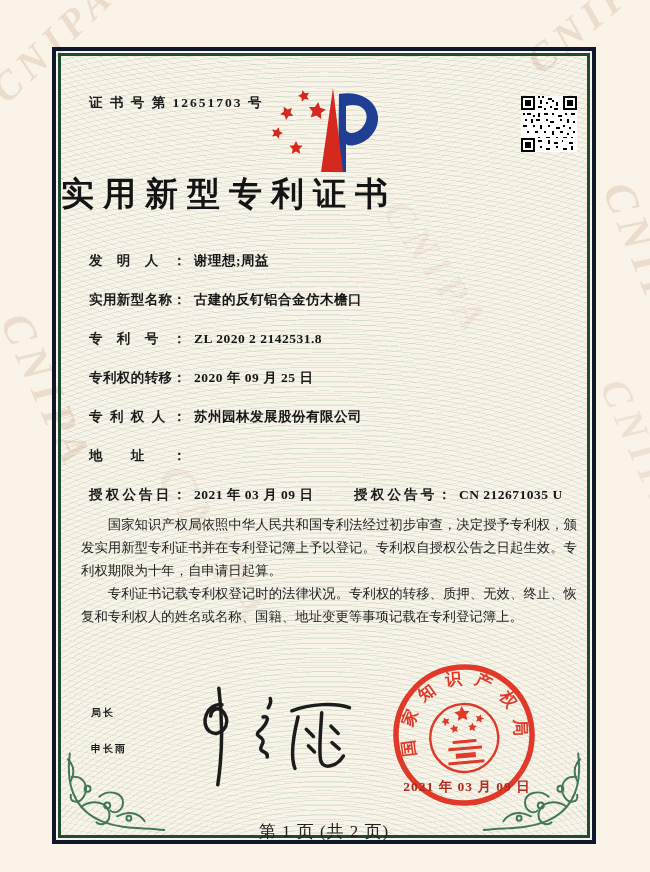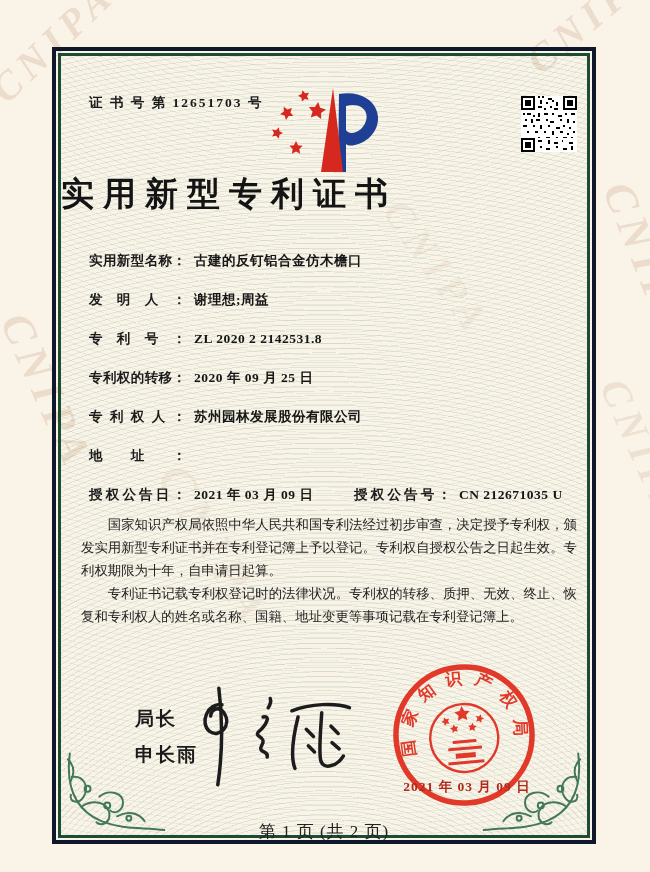--- a/index.html
+++ b/index.html
@@ -64,22 +64,22 @@
   
   .paras {
     position:absolute; left:20px; top:457px; width:496px; z-index:3;
     font-size:13.4px; line-height:23px; color:#1f1f1f; 
     text-align:justify;
   }
   .paras p { text-indent:2em; }
   
   .director {
     position:absolute; left:30px; z-index:3;
-    font-family:"Liberation Sans", sans-serif; font-weight:600; font-size:19px;
-    color:#1b1b1b; letter-spacing:2px;margin-left:44px;
+    font-family:"Liberation Sans", sans-serif; font-weight:600; font-size:10px;
+    color:#1b1b1b; letter-spacing:2px;
   }
   .director.t { top:650px; }
   .director.n { top:686px; }
   .sig { position:absolute; left:130px; top:626px; width:175px; height:108px; z-index:3; }
   
   .seal { position:absolute; left:328px; top:604px; width:150px; height:150px; z-index:4; transform:rotate(-5deg); }
   .seal-text { font-size:16.5px; font-weight:700; letter-spacing:11px; }
   .seal-date {
     position:absolute; left:318px; top:722px; width:176px; text-align:center; z-index:5;
     font-size:13.5px; font-weight:600; color:#b02a1c; letter-spacing:1px;
@@ -162,26 +162,26 @@
             <rect x="1" y="23" width="5" height="5" fill="#fff"></rect>
             <rect x="2" y="24" width="3" height="3"></rect>
           <path d="M9,0h1v1h-1z M11,0h1v1h-1z M14,1h2v1h-2z M10,2h1v2h-1z M13,3h1v1h-1z M16,2h1v1h-1z M18,3h1v2h-1z M9,5h2v1h-2z M15,5h1v1h-1z M12,6h1v1h-1z M17,6h2v1h-2z M1,9h1v1h-1z M3,9h2v1h-2z M6,10h1v1h-1z M9,9h1v2h-1z M12,9h2v1h-2z M16,9h1v1h-1z M19,10h2v1h-2z M23,9h1v1h-1z M26,9h2v1h-2z M2,12h1v1h-1z M5,12h1v2h-1z M8,12h2v1h-2z M13,12h1v1h-1z M15,13h2v1h-2z M20,12h1v1h-1z M24,12h1v2h-1z M27,13h1v1h-1z M1,15h2v1h-2z M6,15h1v1h-1z M10,15h1v2h-1z M14,15h1v1h-1z M18,16h2v1h-2z M22,15h1v1h-1z M25,16h1v1h-1z M3,18h1v1h-1z M7,18h2v1h-2z M12,18h1v1h-1z M16,18h1v2h-1z M20,18h2v1h-2z M24,19h1v1h-1z M27,18h1v1h-1z M9,21h1v1h-1z M13,21h2v1h-2z M18,21h1v1h-1z M22,21h2v1h-2z M26,21h1v1h-1z M9,23h2v1h-2z M14,23h1v2h-1z M17,24h2v1h-2z M21,23h1v1h-1z M25,24h2v1h-2z M10,26h1v1h-1z M13,27h2v1h-2z M18,26h1v1h-1z M22,27h2v1h-2z M26,26h1v2h-1z"></path>
         </g>
       </svg>
 
       <div class="title">实用新型专利证书</div>
 
       <div class="fields">
         <div class="frow">
+          <span class="flabel">发明人：</span>
+          <span class="fvalue">谢理想;周益</span>
+        </div>
+        <div class="frow">
           <span class="flabel">实用新型名称：</span>
           <span class="fvalue">古建的反钉铝合金仿木檐口</span>
-        </div>
-        <div class="frow">
-          <span class="flabel">发明人：</span>
-          <span class="fvalue">谢理想;周益</span>
         </div>
         <div class="frow">
           <span class="flabel">专利号：</span>
           <span class="fvalue">ZL 2020 2 2142531.8</span>
         </div>
         <div class="frow">
           <span class="flabel">专利权的转移：</span>
           <span class="fvalue">2020 年 09 月 25 日</span>
         </div>
         <div class="frow">

